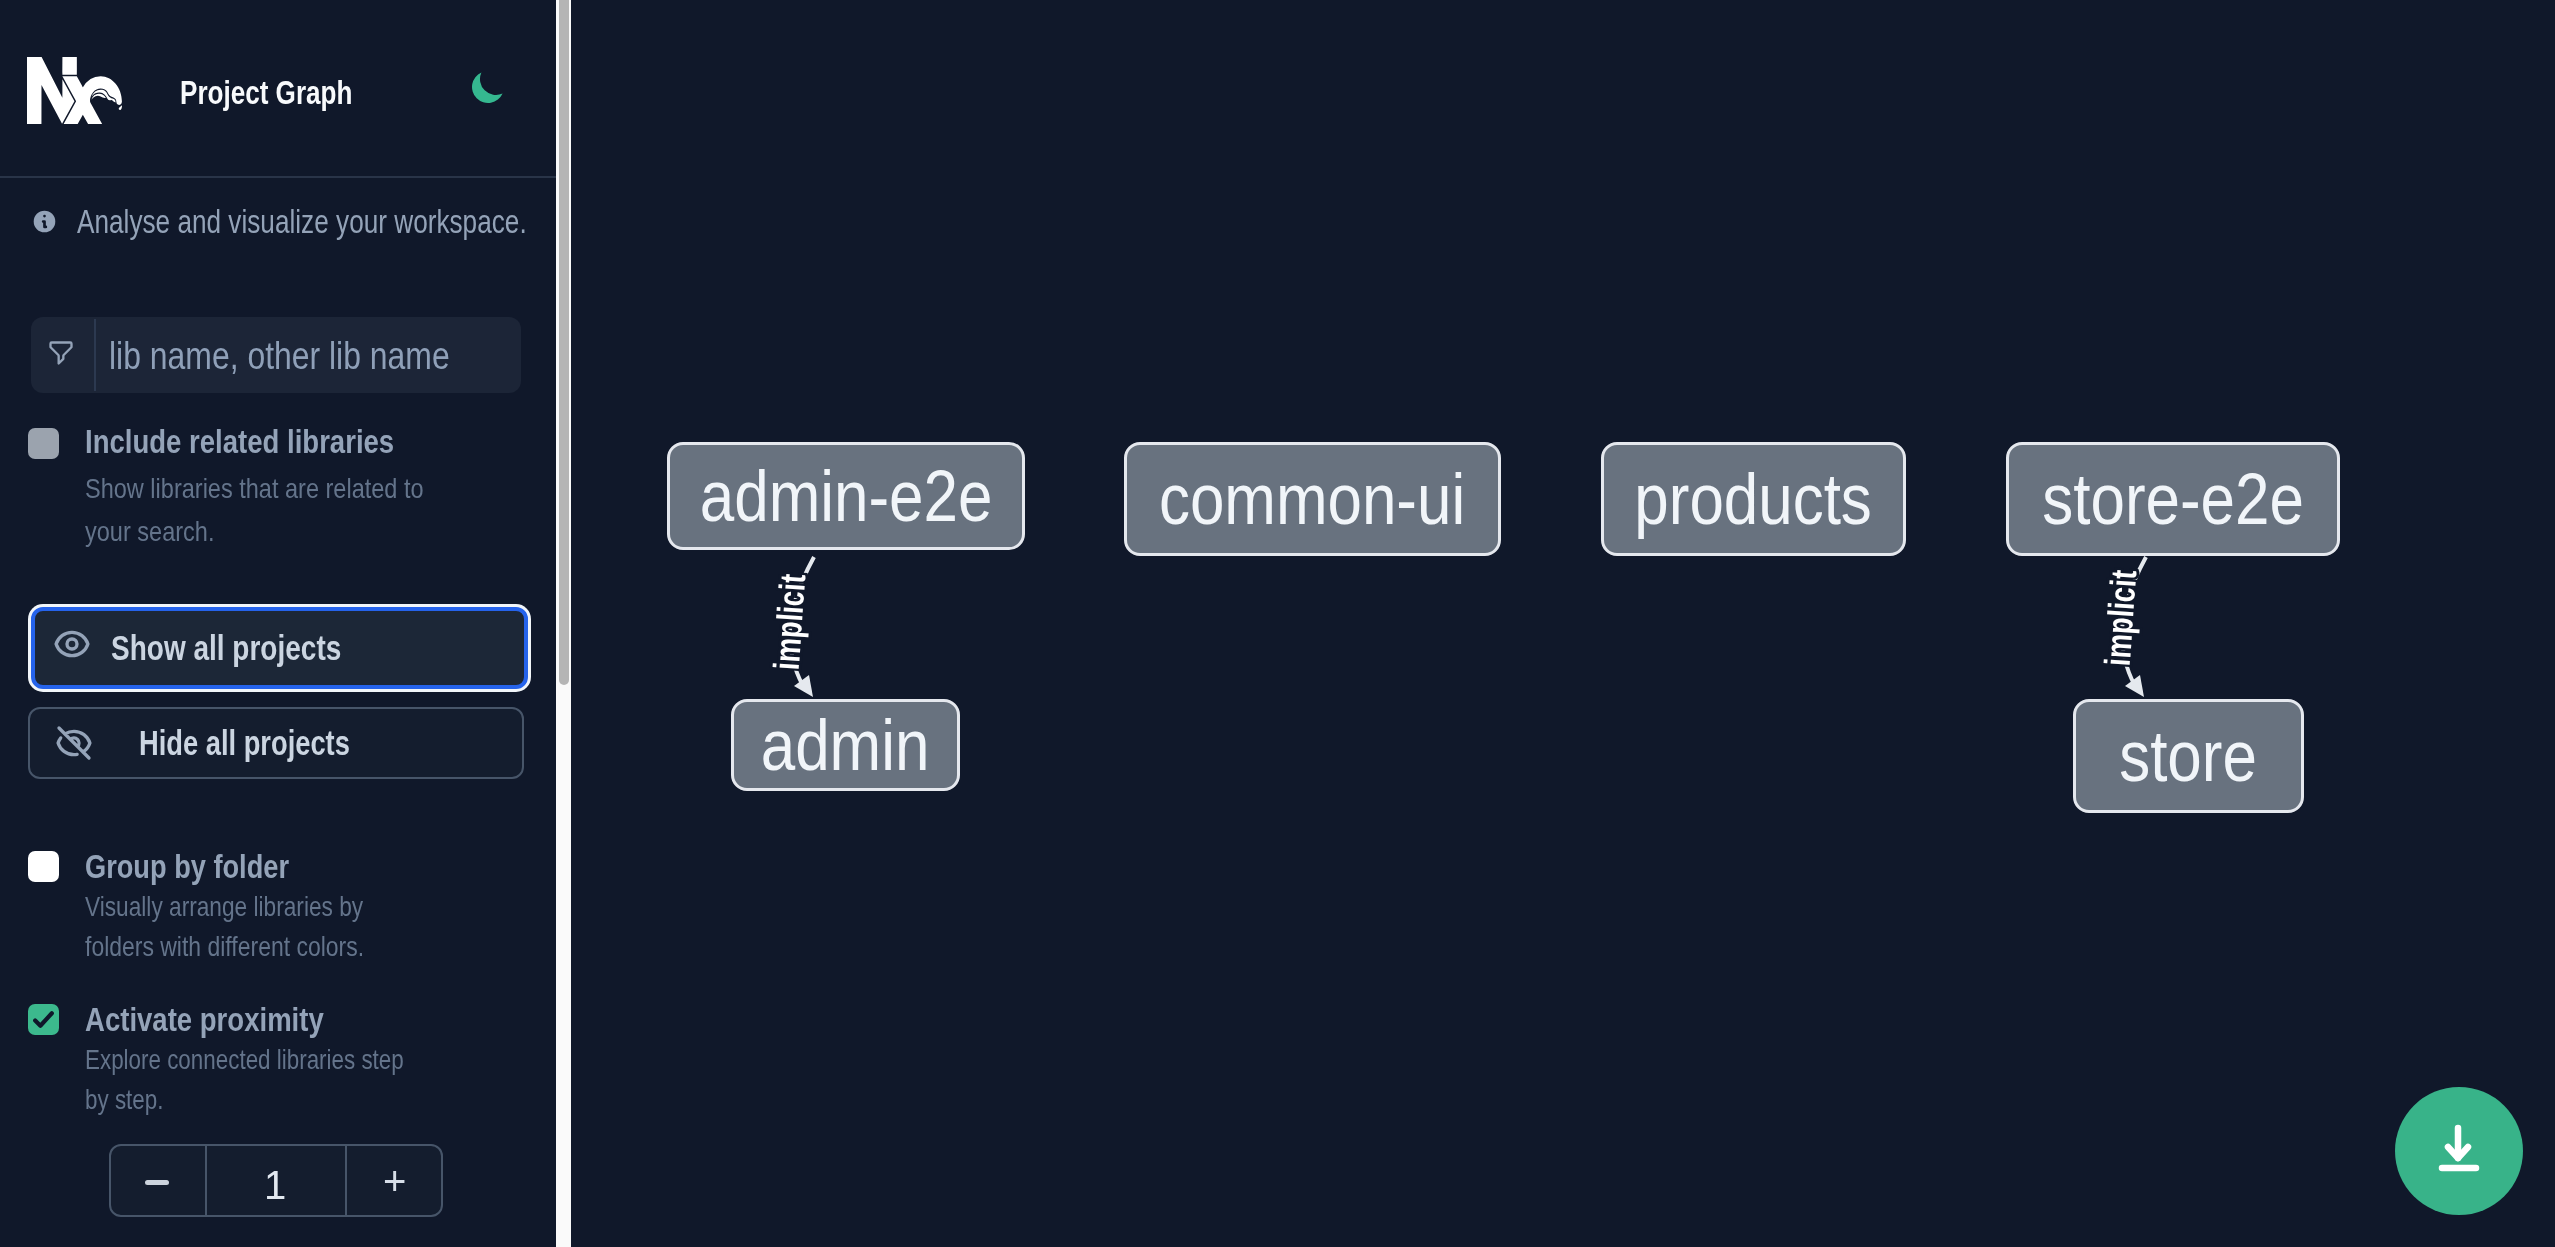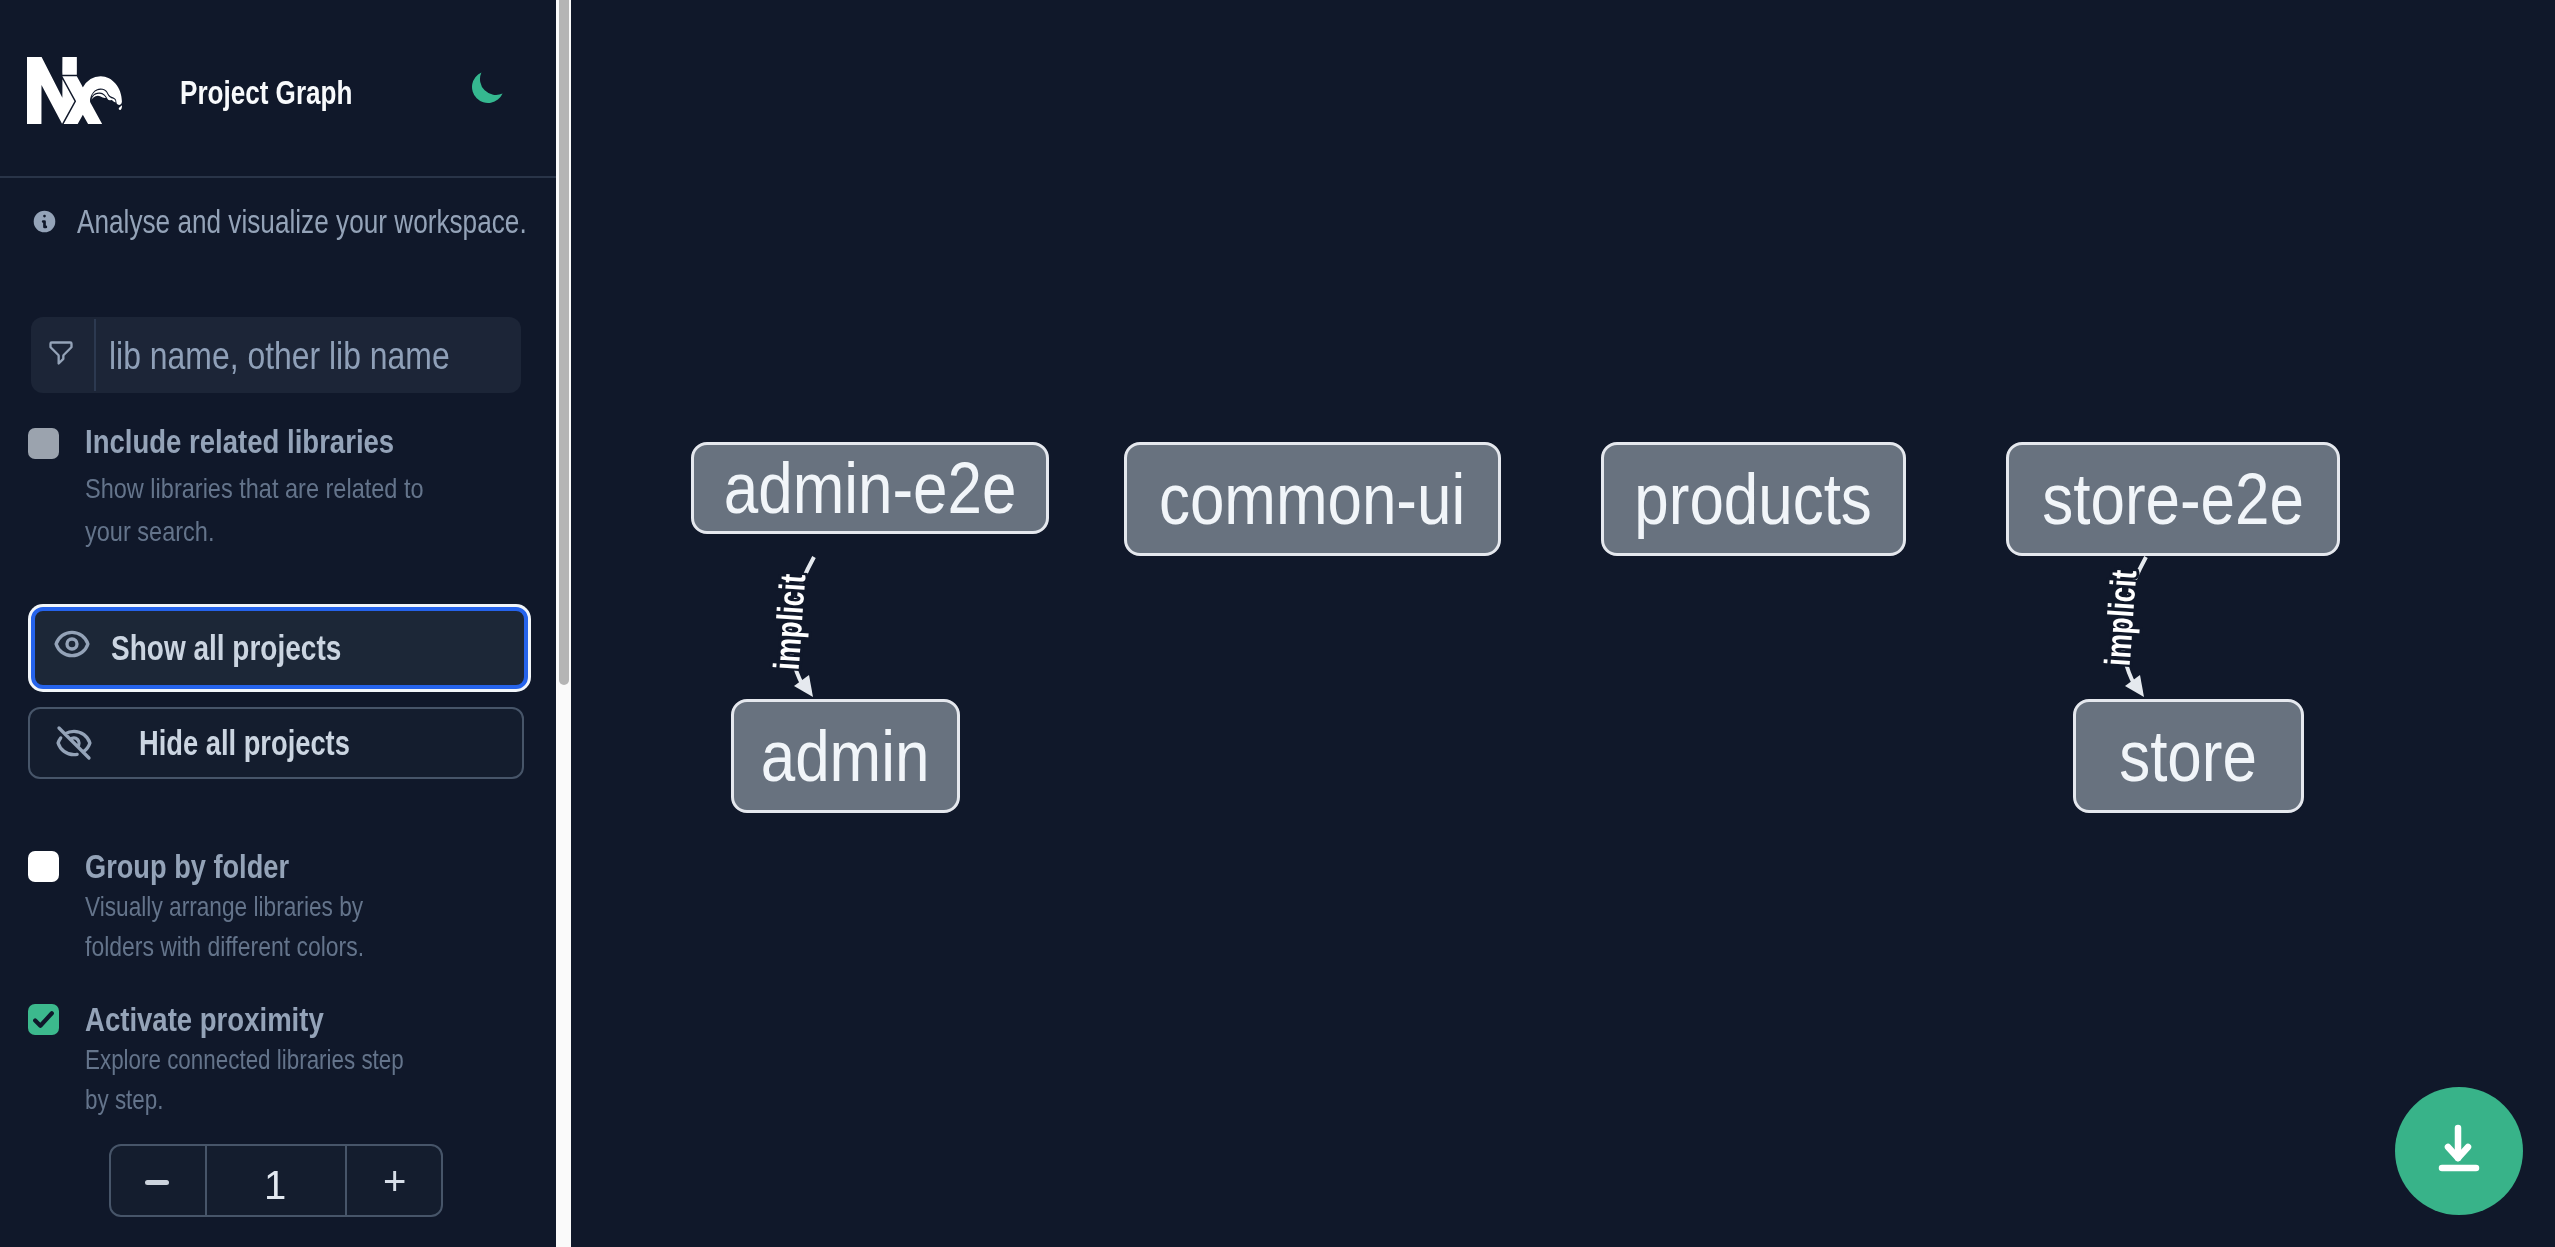--- a/index.html
+++ b/index.html
@@ -136,33 +136,33 @@
 
 <svg class="abs" style="left:0; top:0;" width="2555" height="1247" fill="none">
   <path d="M 814 557 C 797 588, 789 615, 790 638 C 791 661, 798 678, 806 691" stroke="#e5e9ee" stroke-width="4"></path>
   <polygon points="813,697 794,686 809,675" fill="#e5e9ee"></polygon>
   <path d="M 2146 557 C 2129 588, 2121 615, 2122 638 C 2123 661, 2130 678, 2138 691" stroke="#e5e9ee" stroke-width="4"></path>
   <polygon points="2144,697 2125,686 2140,675" fill="#e5e9ee"></polygon>
   <text x="790" y="634" transform="rotate(-86 790 622)" text-anchor="middle" font-size="36" font-weight="600" textLength="96" lengthAdjust="spacingAndGlyphs" fill="#ffffff" stroke="#10182a" stroke-width="6" paint-order="stroke" font-family="Liberation Sans, sans-serif">implicit</text>
   <text x="2121" y="630" transform="rotate(-86 2121 618)" text-anchor="middle" font-size="36" font-weight="600" textLength="96" lengthAdjust="spacingAndGlyphs" fill="#ffffff" stroke="#10182a" stroke-width="6" paint-order="stroke" font-family="Liberation Sans, sans-serif">implicit</text>
 </svg>
 
-<div class="node" style="left:667px; top:442px; width:358px; height:92px;margin-left:24px;">
+<div class="node" style="left:667px; top:442px; width:358px; height:108px;">
     <span>admin-e2e</span>
   </div>
 <div class="node" style="left:1124px; top:442px; width:377px; height:114px;">
     <span>common-ui</span>
   </div>
 <div class="node" style="left:1601px; top:442px; width:305px; height:114px;justify-content:center;">
     <span>products</span>
   </div>
 <div class="node" style="left:2006px; top:442px; width:334px; height:114px;">
     <span>store-e2e</span>
   </div>
-<div class="node" style="left:731px; top:699px; width:229px; height:114px;">
+<div class="node" style="left:731px; top:699px; width:229px; height:92px;">
     <span>admin</span>
   </div>
 <div class="node" style="left:2073px; top:699px; width:231px; height:114px;">
     <span>store</span>
   </div>
 
 <div id="dl" class="abs"></div>
 <svg class="abs" style="left:2395px; top:1087px;" width="128" height="128" viewBox="0 0 128 128" fill="none" stroke="#ffffff" stroke-width="6.5" stroke-linecap="round" stroke-linejoin="round">
   <path d="M63 41 V 71"></path>
   <path d="M53 60 L 63 71 L 73 60"></path>

